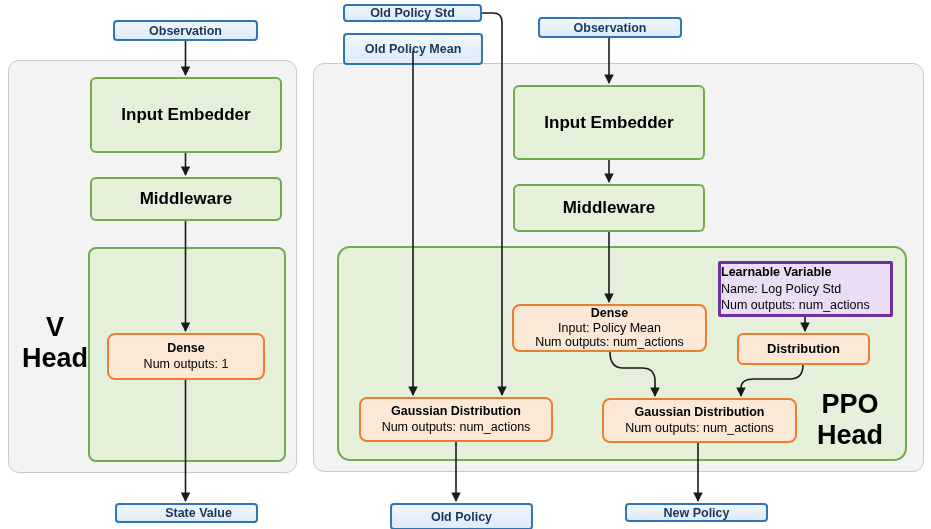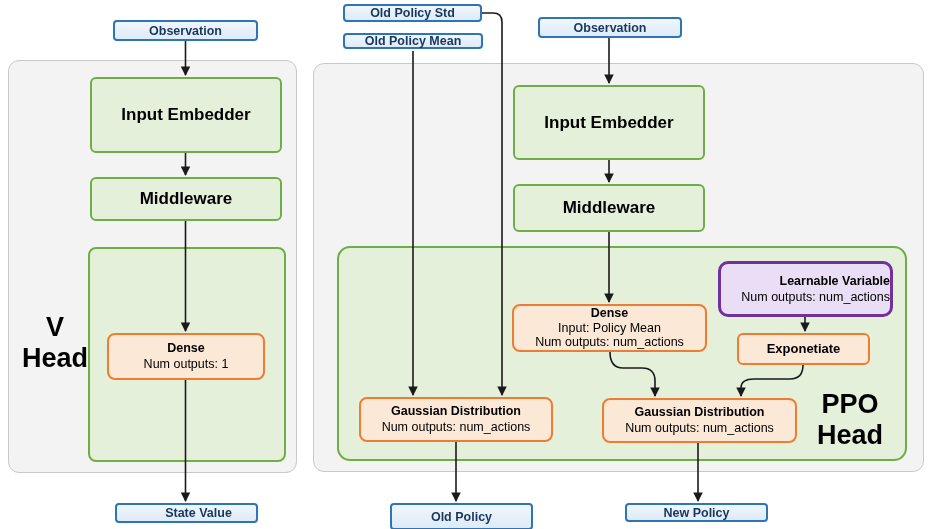--- a/index.html
+++ b/index.html
@@ -59,23 +59,23 @@
     font-size: 12.5px; line-height: 15.5px; text-align: center;
     z-index: 4; box-sizing: border-box;
   }
   .orange-box .title { font-weight: bold; }
   .orange-box.single { font-weight: bold; font-size: 13px; }
   
   .purple-box {
     position: absolute;
     background: var(--purple-fill);
     border: 3px solid var(--purple-border);
-    border-radius: 10px;
+    border-radius: 2px;
     color: var(--node-text);
-    display: flex; flex-direction: column; align-items: flex-end; justify-content: center;
+    display: flex; flex-direction: column; align-items: flex-start; justify-content: center;
     font-size: 12.5px; line-height: 16.5px; text-align: center;
     z-index: 4; box-sizing: border-box;
   }
   .purple-box .title { font-weight: bold; }
   
   .head-label {
     position: absolute;
     color: var(--node-text);
     font-size: 27px; font-weight: bold;
     line-height: 31px; text-align: center;
@@ -105,21 +105,21 @@
     <div>V</div>
     <div>Head</div>
   </div>
   <div class="head-label" style="left:804px; top:389px; width:92px;">
     <div>PPO</div>
     <div>Head</div>
   </div>
 
   <div class="io-box" style="left:113px; top:20px; width:145px; height:21px;">Observation</div>
   <div class="io-box" style="left:343px; top:4px; width:139px; height:18px;">Old Policy Std</div>
-  <div class="io-box" style="left:343px; top:33px; width:140px; height:16px;">Old Policy Mean</div>
+  <div class="io-box" style="left:343px; top:33px; width:140px; height:32px;">Old Policy Mean</div>
   <div class="io-box" style="left:538px; top:17px; width:144px; height:21px;">Observation</div>
 
   <div class="io-box" style="left:115px; top:503px; width:143px; height:20px;padding-left:24px;">State Value</div>
   <div class="io-box" style="left:390px; top:503px; width:143px; height:27px;">Old Policy</div>
   <div class="io-box" style="left:625px; top:503px; width:143px; height:19px;">New Policy</div>
 
   <div class="green-box" style="left:90px; top:77px; width:192px; height:76px;">Input Embedder</div>
   <div class="green-box" style="left:90px; top:177px; width:192px; height:44px;">Middleware</div>
   <div class="orange-box" style="left:107px; top:333px; width:158px; height:47px;">
     <div class="title">Dense</div>
@@ -130,24 +130,25 @@
   <div class="green-box" style="left:513px; top:184px; width:192px; height:48px;">Middleware</div>
 
   <div class="orange-box" style="left:512px; top:304px; width:195px; height:48px; line-height:14.5px;">
     <div class="title">Dense</div>
     <div>Input: Policy Mean</div>
     <div>Num outputs: num_actions</div>
   </div>
 
   <div class="purple-box" style="left:718px; top:261px; width:175px; height:56px;">
     <div class="title">Learnable Variable</div>
+    <div>Name: Log Policy Std</div>
     <div>Num outputs: num_actions</div>
   </div>
 
-  <div class="orange-box single" style="left:737px; top:333px; width:133px; height:32px; border-radius:6px;">Exponetiate</div>
+  <div class="orange-box single" style="left:737px; top:333px; width:133px; height:32px; border-radius:6px;">Distribution</div>
 
   <div class="orange-box" style="left:359px; top:397px; width:194px; height:45px;">
     <div class="title">Gaussian Distribution</div>
     <div>Num outputs: num_actions</div>
   </div>
 
   <div class="orange-box" style="left:602px; top:398px; width:195px; height:45px;">
     <div class="title">Gaussian Distribution</div>
     <div>Num outputs: num_actions</div>
   </div>

